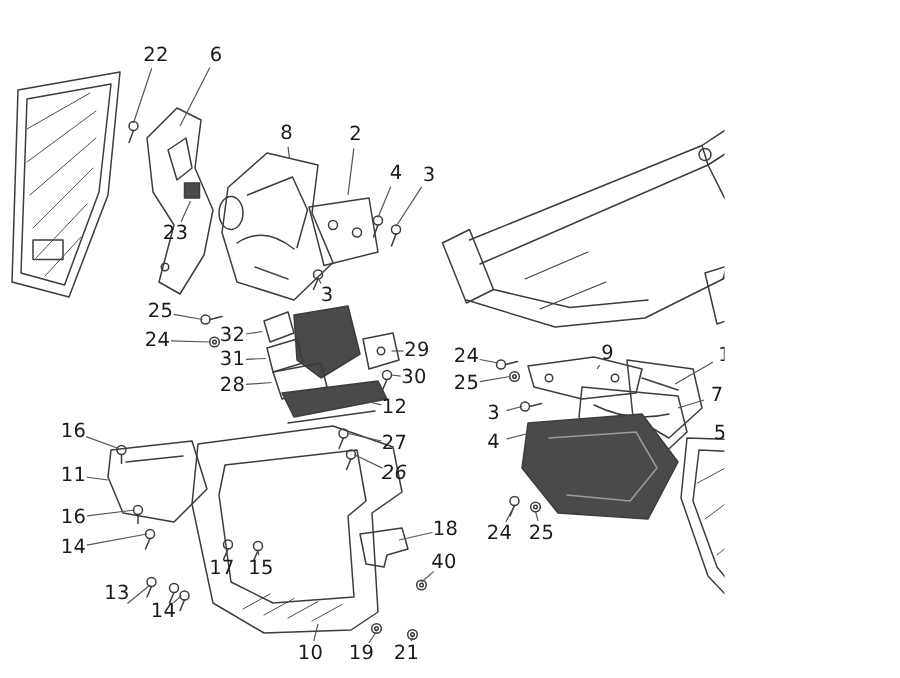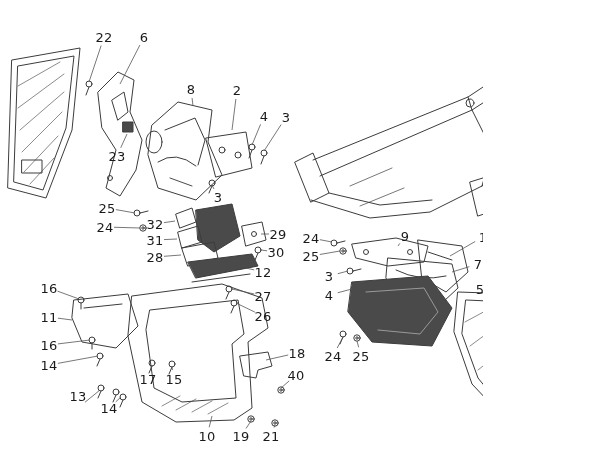--- a/index.html
+++ b/index.html
@@ -322,21 +322,21 @@
       <div class="callout" style="left: 311px; top: 238px; color: rgb(26, 26, 26);">24</div>
       <div class="callout" style="left: 311px; top: 256px; color: rgb(26, 26, 26);">25</div>
       <div class="callout" style="left: 405px; top: 236px; color: rgb(26, 26, 26);">9</div>
       <div class="callout" style="left: 483px; top: 237px; color: rgb(26, 26, 26);">1</div>
       <div class="callout" style="left: 329px; top: 276px; color: rgb(26, 26, 26);">3</div>
       <div class="callout" style="left: 329px; top: 295px; color: rgb(26, 26, 26);">4</div>
       <div class="callout" style="left: 478px; top: 264px; color: rgb(26, 26, 26);">7</div>
       <div class="callout" style="left: 480px; top: 289px; color: rgb(26, 26, 26);">5</div>
       <div class="callout" style="left: 263px; top: 272px; color: rgb(26, 26, 26);">12</div>
       <div class="callout" style="left: 263px; top: 296px; color: rgb(26, 26, 26);">27</div>
-      <div class="callout" style="left: 263px; top: 316px; color: rgb(26, 26, 26);">26</div>
+      <div class="callout" style="left: 263px; top: 316px; color: rgb(26, 26, 26); font-style: italic;">26</div>
       <div class="callout" style="left: 49px; top: 288px; color: rgb(26, 26, 26);">16</div>
       <div class="callout" style="left: 49px; top: 317px; color: rgb(26, 26, 26);">11</div>
       <div class="callout" style="left: 49px; top: 345px; color: rgb(26, 26, 26);">16</div>
       <div class="callout" style="left: 49px; top: 365px; color: rgb(26, 26, 26);">14</div>
       <div class="callout" style="left: 78px; top: 396px; color: rgb(26, 26, 26);">13</div>
       <div class="callout" style="left: 109px; top: 408px; color: rgb(26, 26, 26);">14</div>
       <div class="callout" style="left: 148px; top: 379px; color: rgb(26, 26, 26);">17</div>
       <div class="callout" style="left: 174px; top: 379px; color: rgb(26, 26, 26);">15</div>
       <div class="callout" style="left: 297px; top: 353px; color: rgb(26, 26, 26); text-align: right;">18</div>
       <div class="callout" style="left: 296px; top: 375px; color: rgb(26, 26, 26);">40</div>

